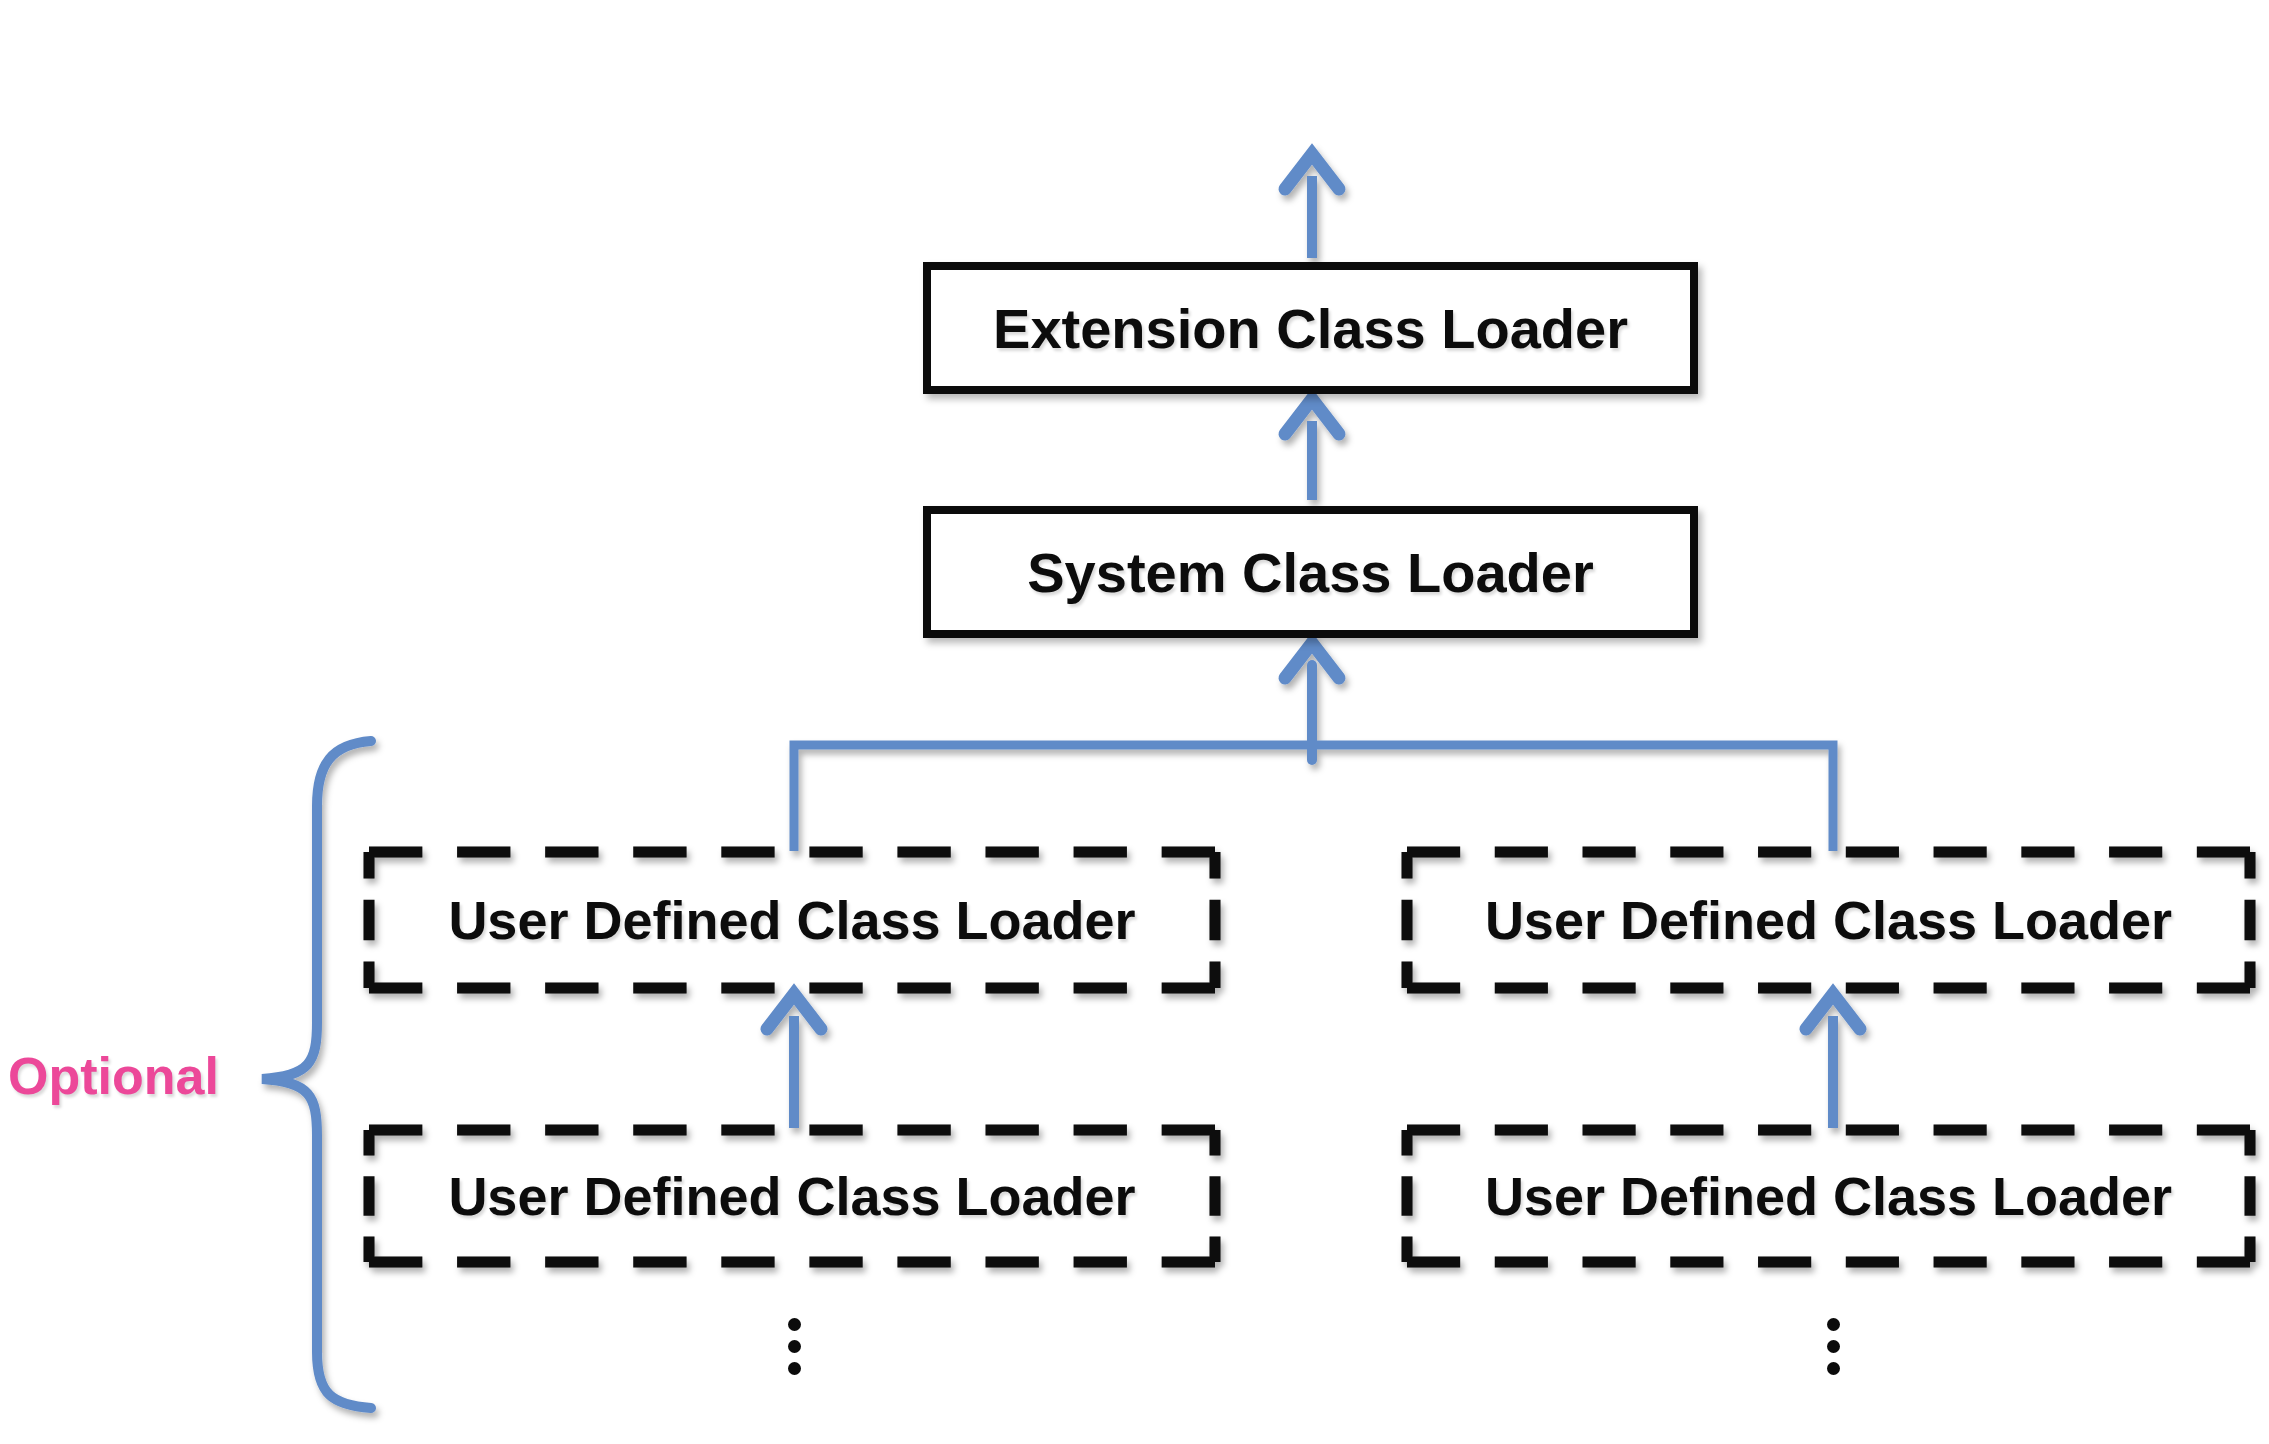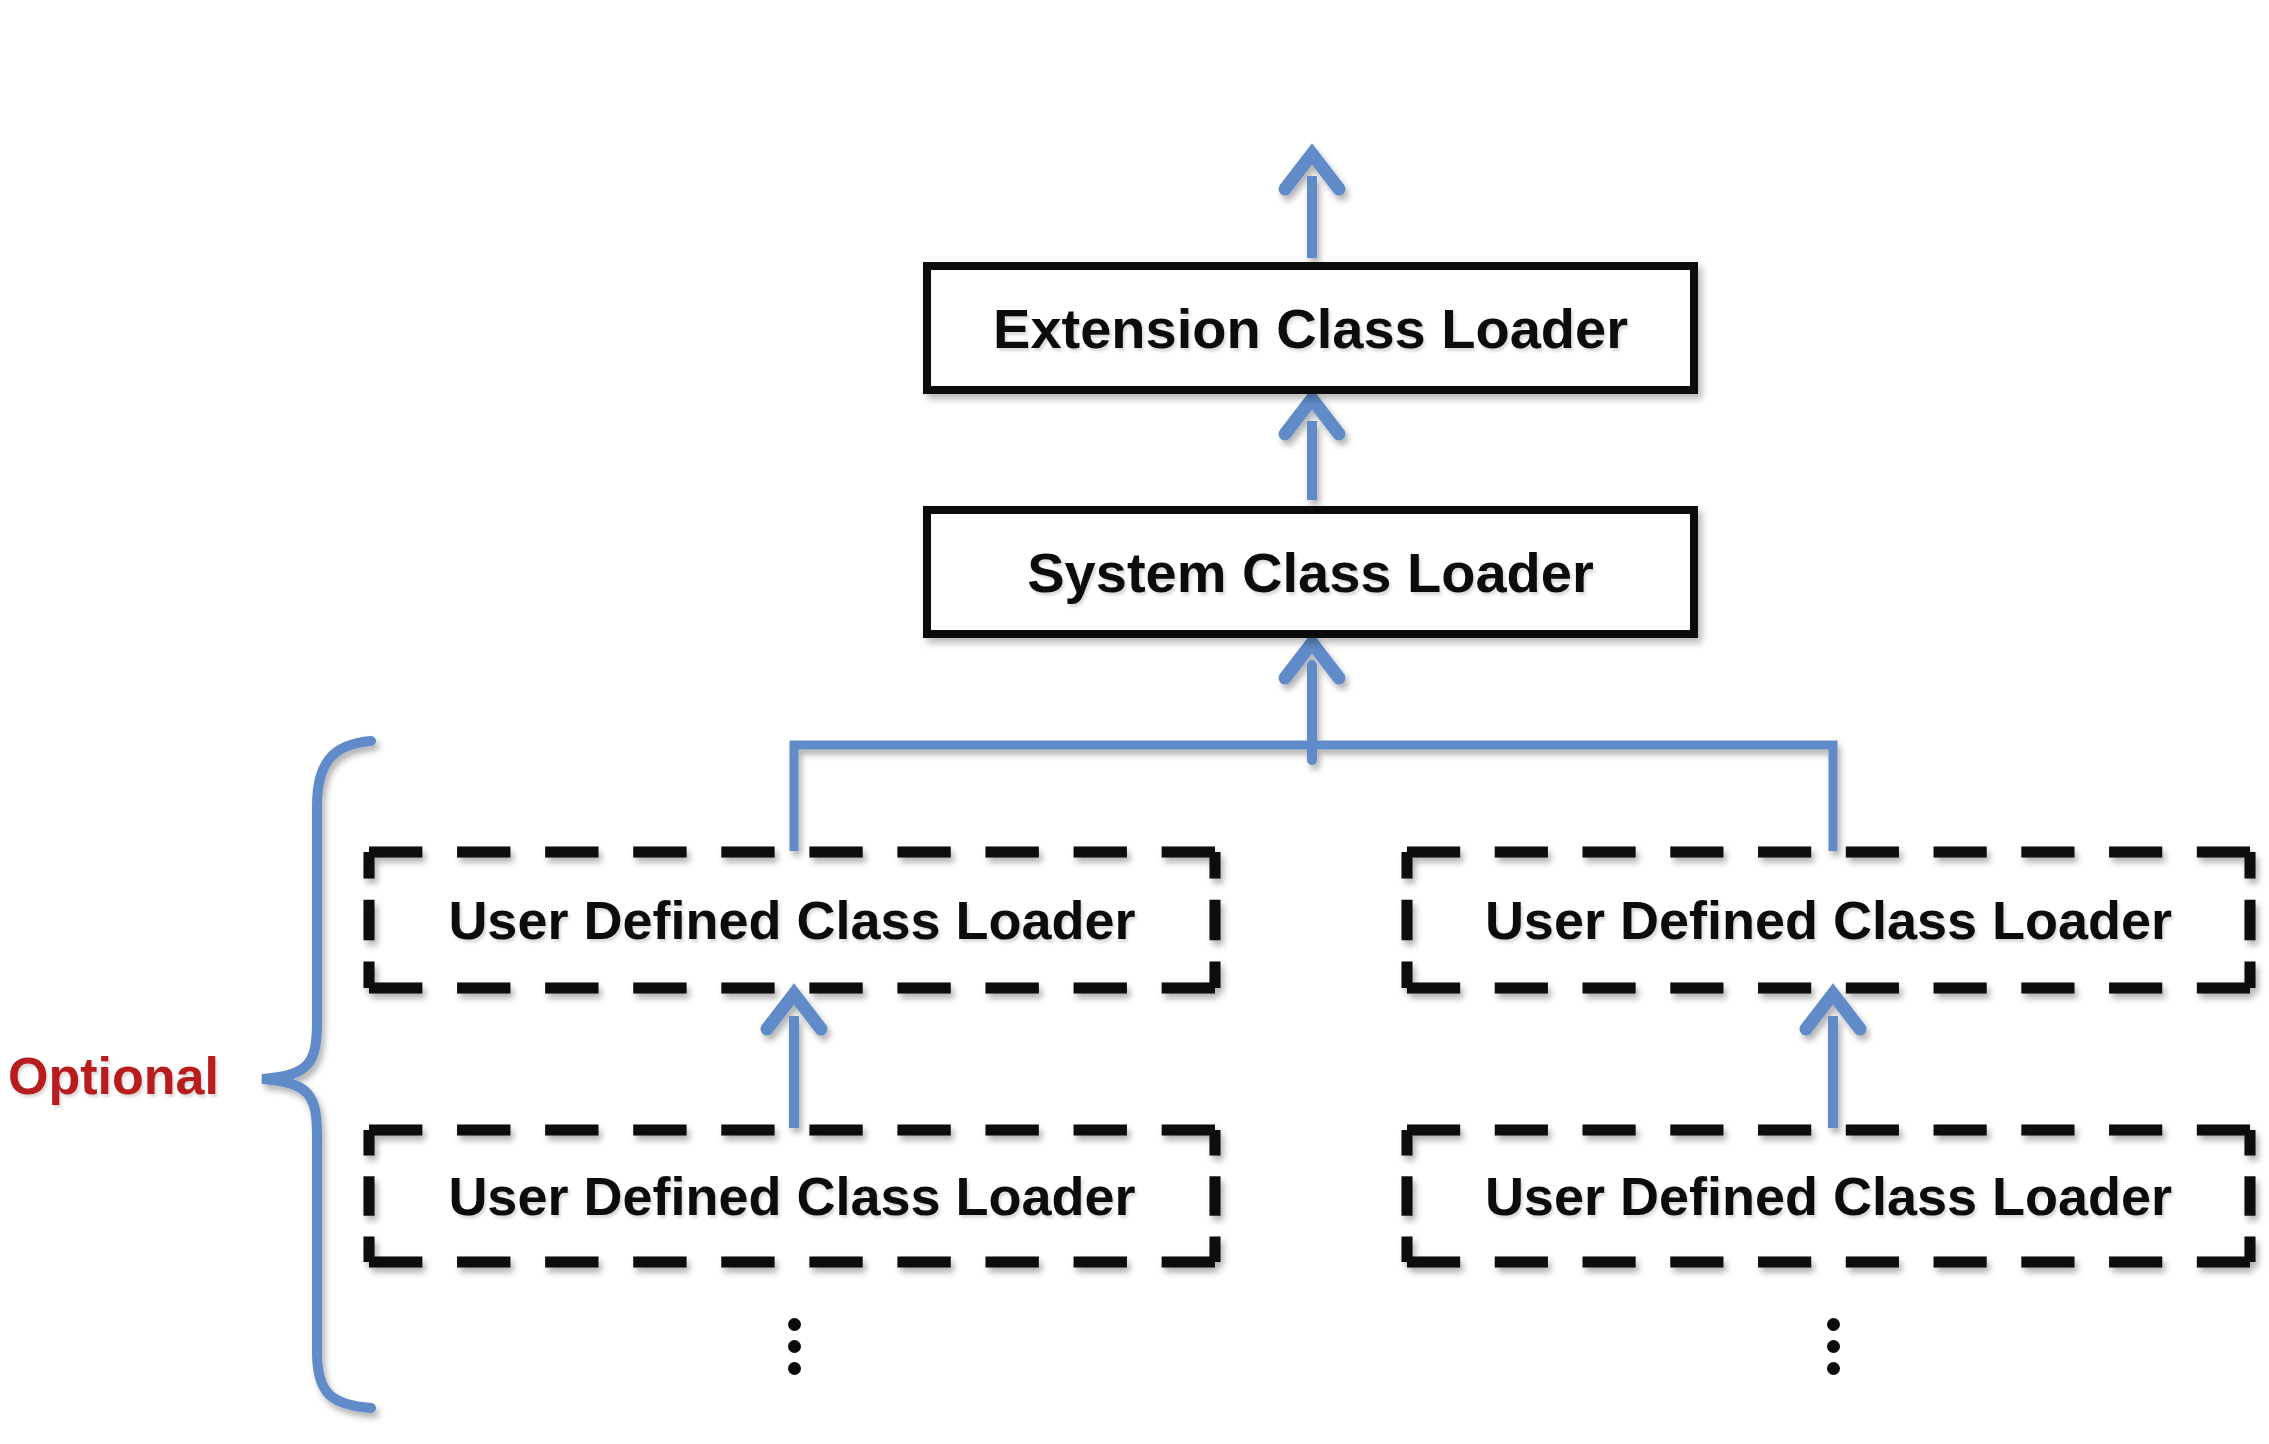--- a/index.html
+++ b/index.html
@@ -26,21 +26,21 @@
     text-shadow:2px 3px 3px rgba(0,0,0,0.15);
   }
   .dashed-label{
     position:absolute;z-index:2;
     display:flex;align-items:center;justify-content:center;
     box-sizing:border-box;
   }
   .dashed-label .box-label{font-size:54px;}
   .optional{
     position:absolute;z-index:2;
-    font-size:52px;font-weight:700;color:#b91c1c;
+    font-size:52px;font-weight:700;color:#ec4899;
     white-space:nowrap;
     text-shadow:2px 3px 3px rgba(0,0,0,0.15);
   }
   .ellipsis{
     position:absolute;z-index:2;
     display:flex;flex-direction:column;align-items:center;gap:9px;
   }
   .dot{width:13px;height:13px;border-radius:50%;background:#0b0b0b;}
 </style>
 </head>

